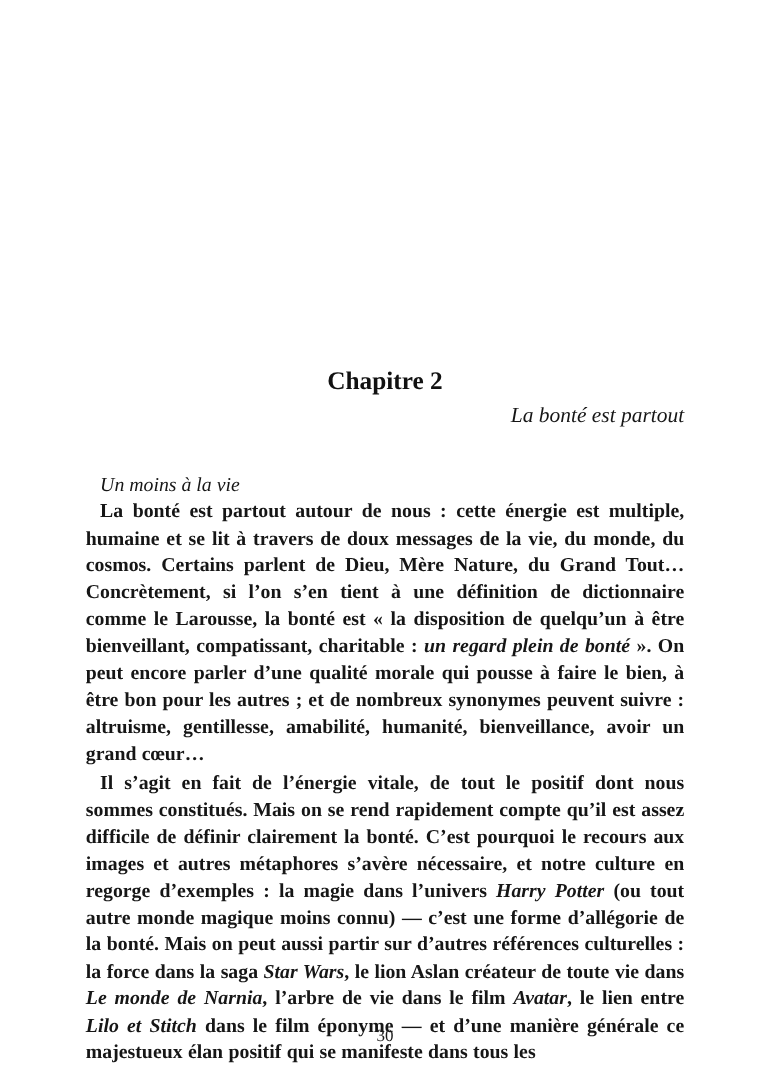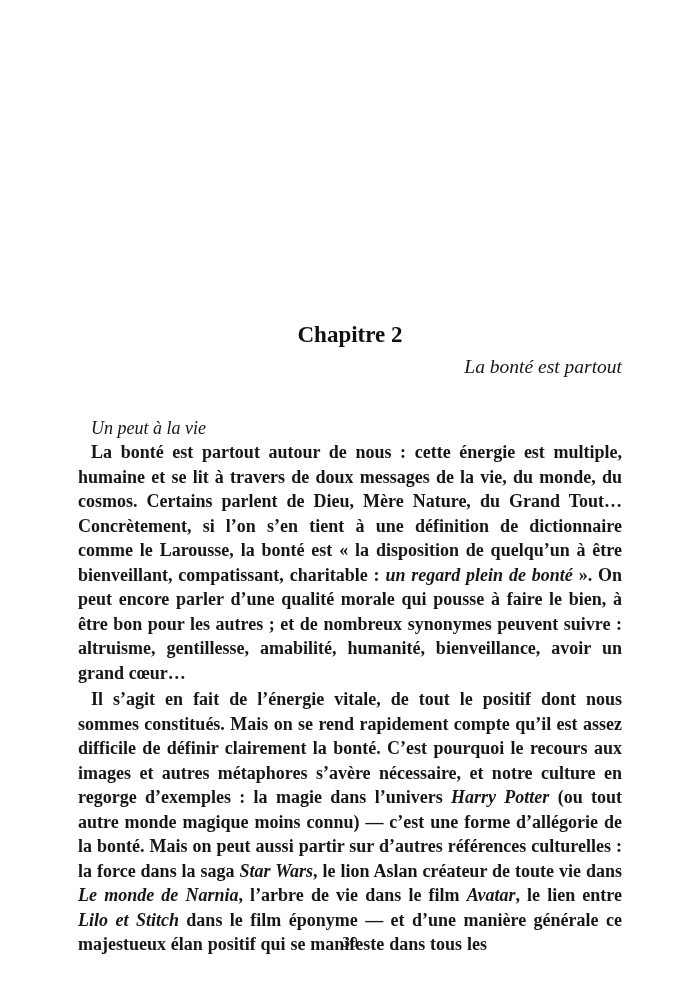--- a/index.html
+++ b/index.html
@@ -12,21 +12,21 @@
     width: 700px;
     height: 993px;
     background: #ffffff;
     color: #161616;
     font-family: "Liberation Serif", "DejaVu Serif", serif;
     overflow: hidden;
   }
   .content {
     position: absolute;
     left: 78px;
-    top: 4px;
+    top: 16px;
     width: 544px;
   }
   .chapter-title {
     margin: 317px 0 0 0;
     text-align: center;
     font-size: 23px;
     font-weight: 700;
     line-height: 1.2;
     color: #111111;
   }
@@ -73,20 +73,20 @@
     color: #1a1a1a;
   }
 </style>
 </head>
 <body>
 
 <div class="page">
   <div class="content">
     <h1 class="chapter-title">Chapitre 2</h1>
     <h2 class="chapter-subtitle">La bonté est partout</h2>
-    <h3 class="section-heading">Un peut à la vie</h3>
+    <h3 class="section-heading">Un moins à la vie</h3>
     <div class="body-paragraphs">
         <p class="body-paragraph"><span>La bonté est partout autour de nous : cette énergie est multiple, humaine et se lit à travers de doux messages de la vie, du monde, du cosmos. Certains parlent de Dieu, Mère Nature, du Grand Tout… Concrètement, si l’on s’en tient à une définition de dictionnaire comme le Larousse, la bonté est « la disposition de quelqu’un à être bienveillant, compatissant, charitable : </span><i>un regard plein de bonté</i><span> ». On peut encore parler d’une qualité morale qui pousse à faire le bien, à être bon pour les autres ; et de nombreux synonymes peuvent suivre : altruisme, gentillesse, amabilité, humanité, bienveillance, avoir un grand cœur…</span></p>
         <p class="body-paragraph"><span>Il s’agit en fait de l’énergie vitale, de tout le positif dont nous sommes constitués. Mais on se rend rapidement compte qu’il est assez difficile de définir clairement la bonté. C’est pourquoi le recours aux images et autres métaphores s’avère nécessaire, et notre culture en regorge d’exemples : la magie dans l’univers </span><i>Harry Potter</i><span> (ou tout autre monde magique moins connu) — c’est une forme d’allégorie de la bonté. Mais on peut aussi partir sur d’autres références culturelles : la force dans la saga </span><i>Star Wars</i><span>, le lion Aslan créateur de toute vie dans </span><i>Le monde de Narnia</i><span>, l’arbre de vie dans </span><span>le film </span><i>Avatar</i><span>, le lien entre </span><i>Lilo et Stitch</i><span> dans le film éponyme — et d’une manière générale ce majestueux élan positif qui se manifeste dans tous les</span></p>
       </div>
   </div>
   <div class="page-number">30</div>
 </div>
 
 </body></html>

